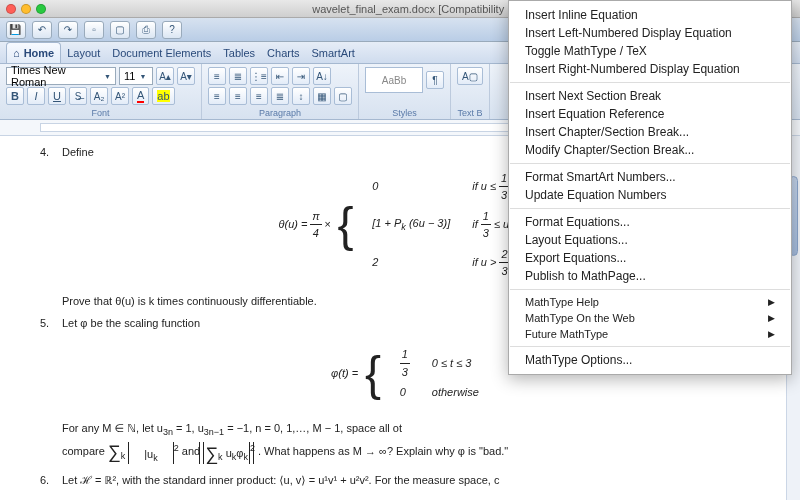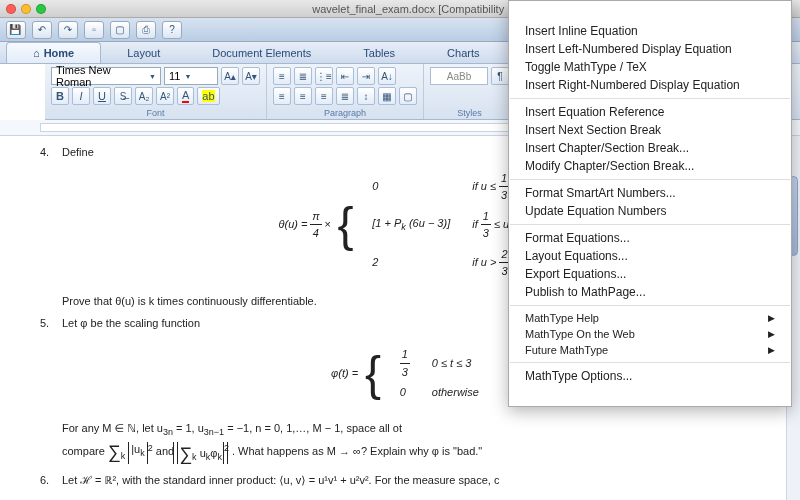--- a/index.html
+++ b/index.html
@@ -13,61 +13,61 @@
 .tl-min { background:#ffbd2e; }
 .tl-zoom { background:#28c940; }
 .titlebar .title { flex:1; text-align:center; color:#555; font-size:11px; }
 
 
 .qat { height:24px; background:linear-gradient(#d7e2f0,#b9cde6); border-bottom:1px solid #9ab; display:flex; align-items:center; padding:0 6px; gap:6px; }
 .qat .qbtn { width:20px; height:18px; background:linear-gradient(#fff,#dbe6f3); border:1px solid #9ab; border-radius:3px; display:flex; align-items:center; justify-content:center; font-size:10px; color:#357; }
 
 
 .ribbon-tabs { height:22px; background:linear-gradient(#e6edf7,#cfdcee); border-bottom:1px solid #a5b8d0; display:flex; align-items:flex-end; padding-left:6px; }
-.ribbon-tabs .tab { padding:4px 26px; font-size:11px; color:#2a4a7a; cursor:pointer;text-align:center; }
+.ribbon-tabs .tab { padding:4px 6px; font-size:11px; color:#2a4a7a; cursor:pointer;text-align:center; }
 .ribbon-tabs .tab.active { background:linear-gradient(#f7faff,#e3ecf8); border:1px solid #a5b8d0; border-bottom:none; border-radius:4px 4px 0 0; font-weight:bold; }
 .ribbon-tabs .home-icon { margin-right:4px; }
 
 
-.ribbon { height:56px; background:linear-gradient(#eef3fa,#d7e2f0); border-bottom:1px solid #a5b8d0; display:flex;margin-left:45px; }
+.ribbon { height:56px; background:linear-gradient(#eef3fa,#d7e2f0); border-bottom:1px solid #a5b8d0; display:flex; }
 .group { border-right:1px solid #bccadd; padding:3px 6px 1px; display:flex; flex-direction:column; }
 .group-title { font-size:9px; color:#5a7aa8; text-align:center; margin-top:auto; }
 .group-row { display:flex; align-items:center; gap:3px; margin-bottom:2px; }
 .sel { height:18px; background:#fff; border:1px solid #9ab; padding:0 4px; font-size:11px; display:flex; align-items:center; }
 .sel .arrow { margin-left:4px; font-size:7px; color:#357; }
 .btn { width:18px; height:18px; background:linear-gradient(#fff,#e3ecf8); border:1px solid #a9bdd6; border-radius:2px; display:flex; align-items:center; justify-content:center; font-size:10px; color:#357; cursor:pointer; }
 .btn.wide { width:auto; padding:0 4px; }
-.styles-box { width:58px; height:18px; background:#fff; border:1px solid #a9bdd6; display:flex; align-items:center; justify-content:center; font-size:10px; color:#888; }
+.styles-box { width:58px; height:26px; background:#fff; border:1px solid #a9bdd6; display:flex; align-items:center; justify-content:center; font-size:10px; color:#888; }
 
 
 .ruler { height:16px; background:#f4f7fb; border-bottom:1px solid #c8d4e4; position:relative; }
 .ruler::before { content:""; position:absolute; left:40px; right:20px; top:3px; bottom:3px; background:#fff; border:1px solid #c8d4e4; }
 
 
 .doc { position:absolute; top:136px; left:0; right:0; bottom:0; background:#fff; padding:8px 40px; font-family:"Times New Roman",serif; font-size:13px; color:#222; line-height:1.5; overflow:hidden; }
 .doc .item { display:flex; margin-bottom:6px; }
 .doc .num { width:22px; flex-shrink:0; }
 .doc .body { flex:1; }
 .eqn { text-align:center; margin:6px 0 10px; font-style:italic; font-family:"Times New Roman",serif; }
 .eqn .brace { font-size:48px; display:inline-block; vertical-align:middle; font-style:normal; margin:0 4px; }
 .eqn table { display:inline-table; vertical-align:middle; }
 .eqn td { padding:1px 10px; text-align:left; font-style:italic; }
 .frac { display:inline-block; vertical-align:middle; text-align:center; font-style:italic; }
 .frac .n { display:block; border-bottom:1px solid #222; padding:0 2px; font-size:11px; }
 .frac .d { display:block; padding:0 2px; font-size:11px; }
 .sub { font-size:9px; vertical-align:sub; }
 .sup { font-size:9px; vertical-align:super; }
 .bigsum { font-size:18px; vertical-align:middle; }
-.bigbar { display:inline-block; border-left:1px solid #222; border-right:1px solid #222; padding:0 2px; height:22px; vertical-align:middle; line-height:14px; }
+.bigbar { display:inline-block; border-left:1px solid #222; border-right:1px solid #222; padding:0 15px; height:22px; vertical-align:middle; line-height:24px; }
 .bigbar2 { display:inline-block; padding:0 2px; height:22px; vertical-align:middle; line-height:22px; position:relative; }
 .bigbar2::before,.bigbar2::after { content:""; position:absolute; top:0; bottom:0; width:3px; border-left:1px solid #222; border-right:1px solid #222; }
 .bigbar2::before { left:-4px; } .bigbar2::after { right:-4px; }
 
 
-.menu { position:absolute; top:0; right:8px; width:284px; background:#fff; border:1px solid #aaa; box-shadow:0 4px 16px rgba(0,0,0,.3); padding:21px 0; z-index:100; }
+.menu { position:absolute; top:0; right:8px; width:284px; background:#fff; border:1px solid #aaa; box-shadow:0 4px 16px rgba(0,0,0,.3); padding:5px 0; z-index:100; }
 .menu .mi { padding:2px 16px; font-size:12px; color:#222; cursor:default; display:flex; align-items:center; }
 .menu .sep { height:1px; background:#ddd; margin:4px 1px; }
 .menu .sub-arrow { margin-left:auto; font-size:9px; }
 
 
 .vscroll { position:absolute; right:0; top:136px; bottom:0; width:14px; background:#eef2f8; border-left:1px solid #cbd6e6; }
 .vscroll .thumb { position:absolute; left:2px; right:2px; top:40px; height:80px; background:linear-gradient(#c3d3ea,#a6bdde); border:1px solid #8aa5cc; border-radius:6px; }
 </style>
 </head>
 <body>
@@ -100,21 +100,21 @@
   <div class="tab">SmartArt</div>
 </div>
 
 <div class="ribbon">
   <div class="group">
     <div class="group-row">
       <div class="sel" style="width:110px">
           <span>Times New Roman</span>
           <span class="arrow">▼</span>
         </div>
-      <div class="sel" style="width:54px">
+      <div class="sel" style="width:34px">
           <span>11</span>
           <span class="arrow">▼</span>
         </div>
       <div class="btn">A▴</div>
       <div class="btn">A▾</div>
     </div>
     <div class="group-row">
       <div class="btn">
           <b>B</b>
         </div>
@@ -245,22 +245,22 @@
 <div class="vscroll">
   <div class="thumb"></div>
 </div>
 
 <div class="menu">
   <div class="mi">Insert Inline Equation</div>
   <div class="mi">Insert Left-Numbered Display Equation</div>
   <div class="mi">Toggle MathType / TeX</div>
   <div class="mi">Insert Right-Numbered Display Equation</div>
   <div class="sep"></div>
+  <div class="mi">Insert Next Section Break</div>
   <div class="mi">Insert Equation Reference</div>
-  <div class="mi">Insert Next Section Break</div>
   <div class="mi">Insert Chapter/Section Break...</div>
   <div class="mi">Modify Chapter/Section Break...</div>
   <div class="sep"></div>
   <div class="mi">Format SmartArt Numbers...</div>
   <div class="mi">Update Equation Numbers</div>
   <div class="sep"></div>
   <div class="mi">Format Equations...</div>
   <div class="mi">Layout Equations...</div>
   <div class="mi">Export Equations...</div>
   <div class="mi">Publish to MathPage...</div>

